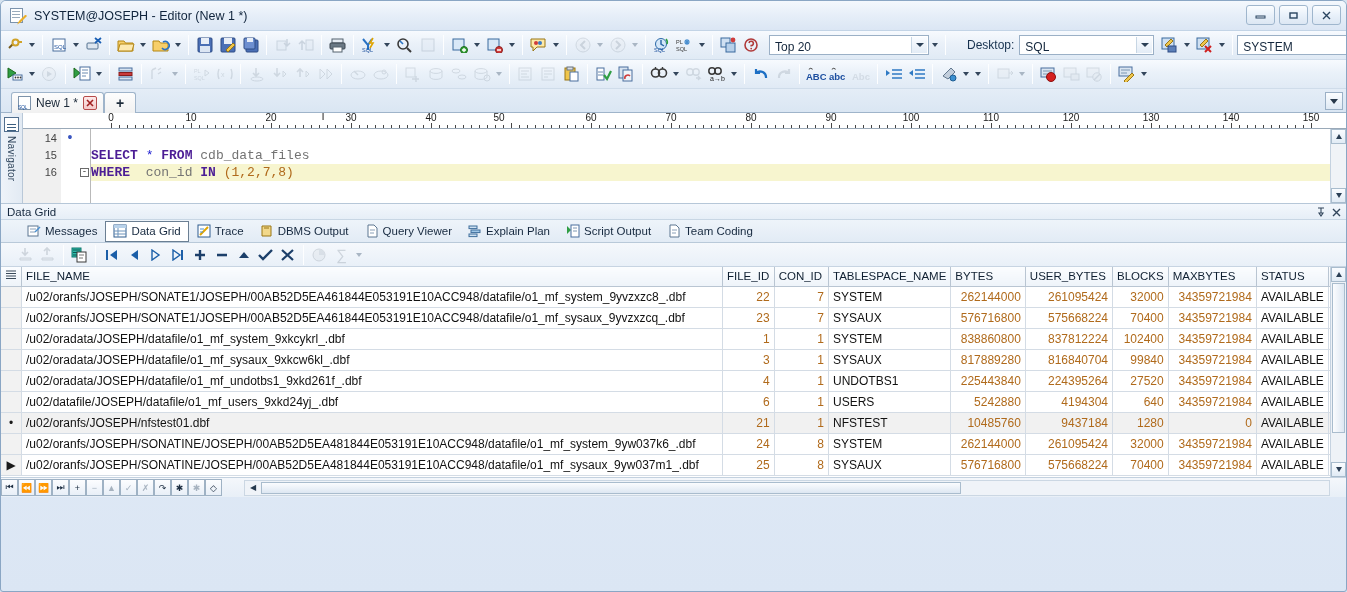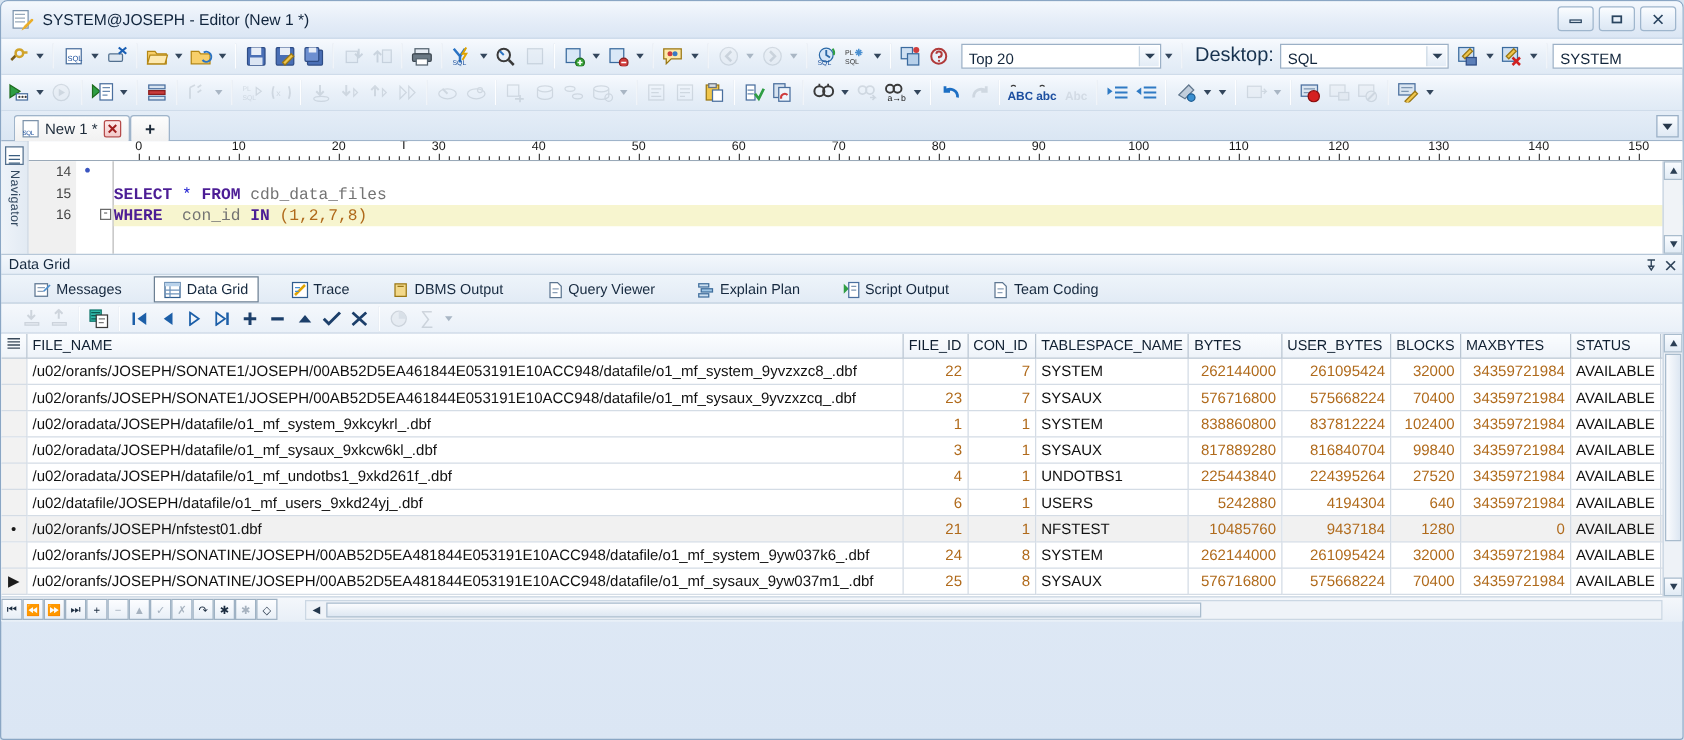--- a/index.html
+++ b/index.html
@@ -88,21 +88,21 @@
   .tb-btn.dis { opacity: 0.33; }
   .tb-arrow {
     width: 12px; height: 23px; flex:none;
     display:flex; align-items:center; justify-content:center;
   }
   .tb-arrow::after {
     content:""; border-left:3.5px solid transparent; border-right:3.5px solid transparent;
     border-top:4px solid #33465c;
   }
   .tb-arrow.dis::after { border-top-color:#a9b6c4; }
-  .tb-label { font-size:16px; color:#17324f; margin:0 5px 0 6px; white-space:nowrap; }
+  .tb-label { font-size:12px; color:#17324f; margin:0 5px 0 17px; white-space:nowrap; }
 
   .combo {
     height: 20px;
     border: 1px solid #9bb0c6;
     background: #fff;
     display: flex; align-items: flex-end;
     padding-left: 5px;
     font-size: 12px; color: #13263c;
     position: relative;
     flex: none;
@@ -234,21 +234,21 @@
     display:flex;align-items:center; padding-left:6px;
     font-size:11.5px;color:#16293f; position:relative;
   }
   .panel-head .pin, .panel-head .close {
     position:absolute; top:2px; width:12px;height:12px;
     display:flex;align-items:center;justify-content:center; font-size:11px;color:#31455b;
   }
   .panel-head .pin{ right:19px;}
   .panel-head .close{ right:4px;}
   .result-tabs {
-    height:23px; display:flex;align-items:flex-end; gap:18px;
+    height:23px; display:flex;align-items:center; gap:0px;
     background: linear-gradient(180deg,#eef4fa,#e2ebf5);
     border-bottom:1px solid #b9c9d9; padding-left:18px;
   }
   .rtab {
     display:flex;align-items:center;gap:4px; height:21px; padding:0 7px;
     font-size:11.5px;color:#16293f; border:1px solid transparent;
   }
   .rtab.active {
     background:#fff; border:1px solid #6b7f93;
   }
@@ -1020,21 +1020,21 @@
           <div class="tick" style="left: 1256px; height: 3px;"></div>
           <div class="tick" style="left: 1264px; height: 3px;"></div>
           <div class="tick" style="left: 1272px; height: 3px;"></div>
           <div class="tick" style="left: 1280px; height: 3px;"></div>
           <div class="tick" style="left: 1288px; height: 5px;"></div>
           <div class="rnum" style="left: 88px;">0</div>
           <div class="rnum" style="left: 168px;">10</div>
           <div class="rnum" style="left: 248px;">20</div>
           <div class="rnum" style="left: 328px;">30</div>
           <div class="rnum" style="left: 408px;">40</div>
-          <div class="rnum" style="left: 488px;">50</div>
+          <div class="rnum" style="left: 476px;">50</div>
           <div class="rnum" style="left: 568px;">60</div>
           <div class="rnum" style="left: 648px;">70</div>
           <div class="rnum" style="left: 728px;">80</div>
           <div class="rnum" style="left: 808px;">90</div>
           <div class="rnum" style="left: 888px;">100</div>
           <div class="rnum" style="left: 968px;">110</div>
           <div class="rnum" style="left: 1048px;">120</div>
           <div class="rnum" style="left: 1128px;">130</div>
           <div class="rnum" style="left: 1208px;">140</div>
           <div class="rnum" style="left: 1288px;">150</div>

